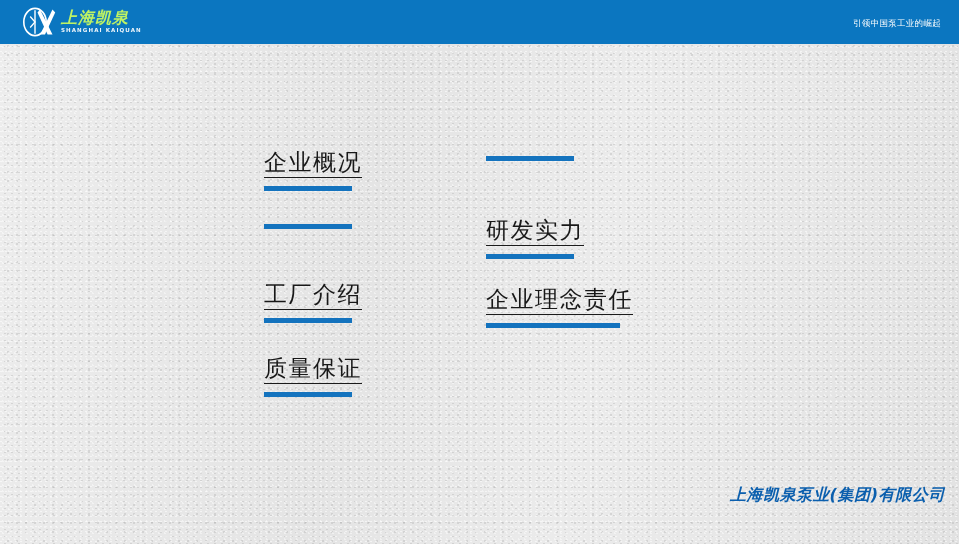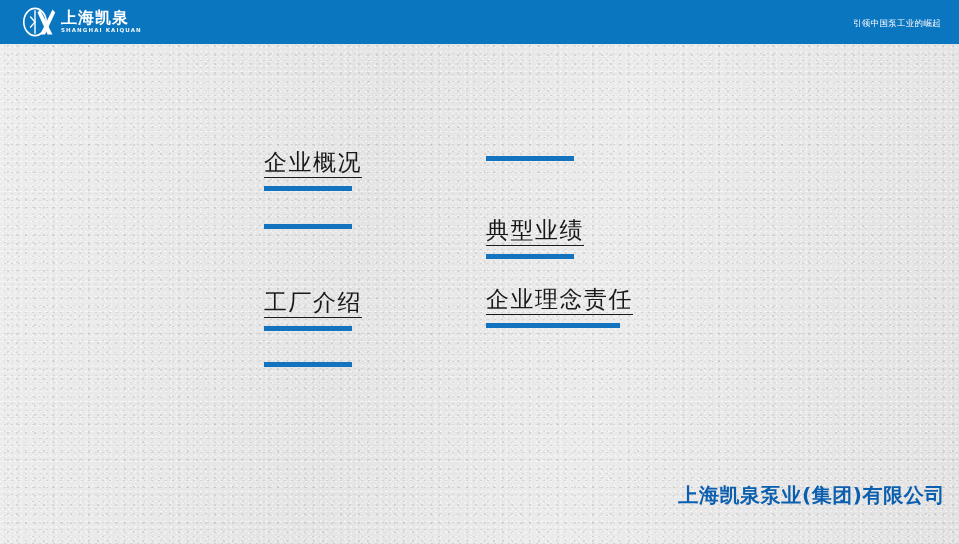--- a/index.html
+++ b/index.html
@@ -58,25 +58,26 @@
     display: block;
   }
   #logo-text {
     margin-left: 5px;
     display: flex;
     flex-direction: column;
     justify-content: center;
     line-height: 1;
   }
   #logo-cn {
-    color: #ffffff;
+    color: #bef264;
     font-size: 16px;
     font-weight: bold;
     letter-spacing: 1px;
     white-space: nowrap;
+    font-style: italic;
   }
   #logo-en {
     color: #ffffff;
     font-size: 5.5px;
     font-weight: bold;
     letter-spacing: 1.1px;
     margin-top: 2px;
     white-space: nowrap;
     opacity: 0.92;
   }
@@ -129,25 +130,26 @@
 
   
   #footer {
     position: absolute;
     right: 14px;
     bottom: 40px;
     text-align: right;
   }
   #footer-cn {
     color: #0b5fae;
-    font-size: 20px;
+    font-size: 16px;
     font-weight: bold;
     letter-spacing: 0.6px;
     line-height: 18px;
     white-space: nowrap;
+    font-style: italic;
   }
   #footer-en {
     color: #2f7ec4;
     font-size: 9px;
     font-weight: normal;
     letter-spacing: 0.25px;
     line-height: 12px;
     margin-top: 2px;
     white-space: nowrap;
   }
@@ -187,39 +189,40 @@
 
       <div class="menu-item" style="top:0px;">
         <div class="menu-label">企业概况</div>
         <div class="menu-bar" style="width:88px;"></div>
       </div>
 
       <div class="menu-item" style="top:68px;">
         <div class="menu-bar" style="width:88px;"></div>
       </div>
 
-      <div class="menu-item" style="top:140px;">
+      <div class="menu-item" style="top:132px;">
         <div class="menu-label">工厂介绍</div>
         <div class="menu-bar" style="width:88px;"></div>
       </div>
 
       <div class="menu-item" style="top:206px;">
+        <div class="menu-label">质量保证</div>
         <div class="menu-bar" style="width:88px;"></div>
       </div>
 
     </div>
 
     <div class="menu-col" id="menu-col-right">
 
       <div class="menu-item" style="top:0px;">
         <div class="menu-bar" style="width:88px;"></div>
       </div>
 
       <div class="menu-item" style="top:68px;">
-        <div class="menu-label">典型业绩</div>
+        <div class="menu-label">研发实力</div>
         <div class="menu-bar" style="width:88px;"></div>
       </div>
 
       <div class="menu-item" style="top:137px;">
         <div class="menu-label">企业理念责任</div>
         <div class="menu-bar" style="width:134px;"></div>
       </div>
 
     </div>
 

